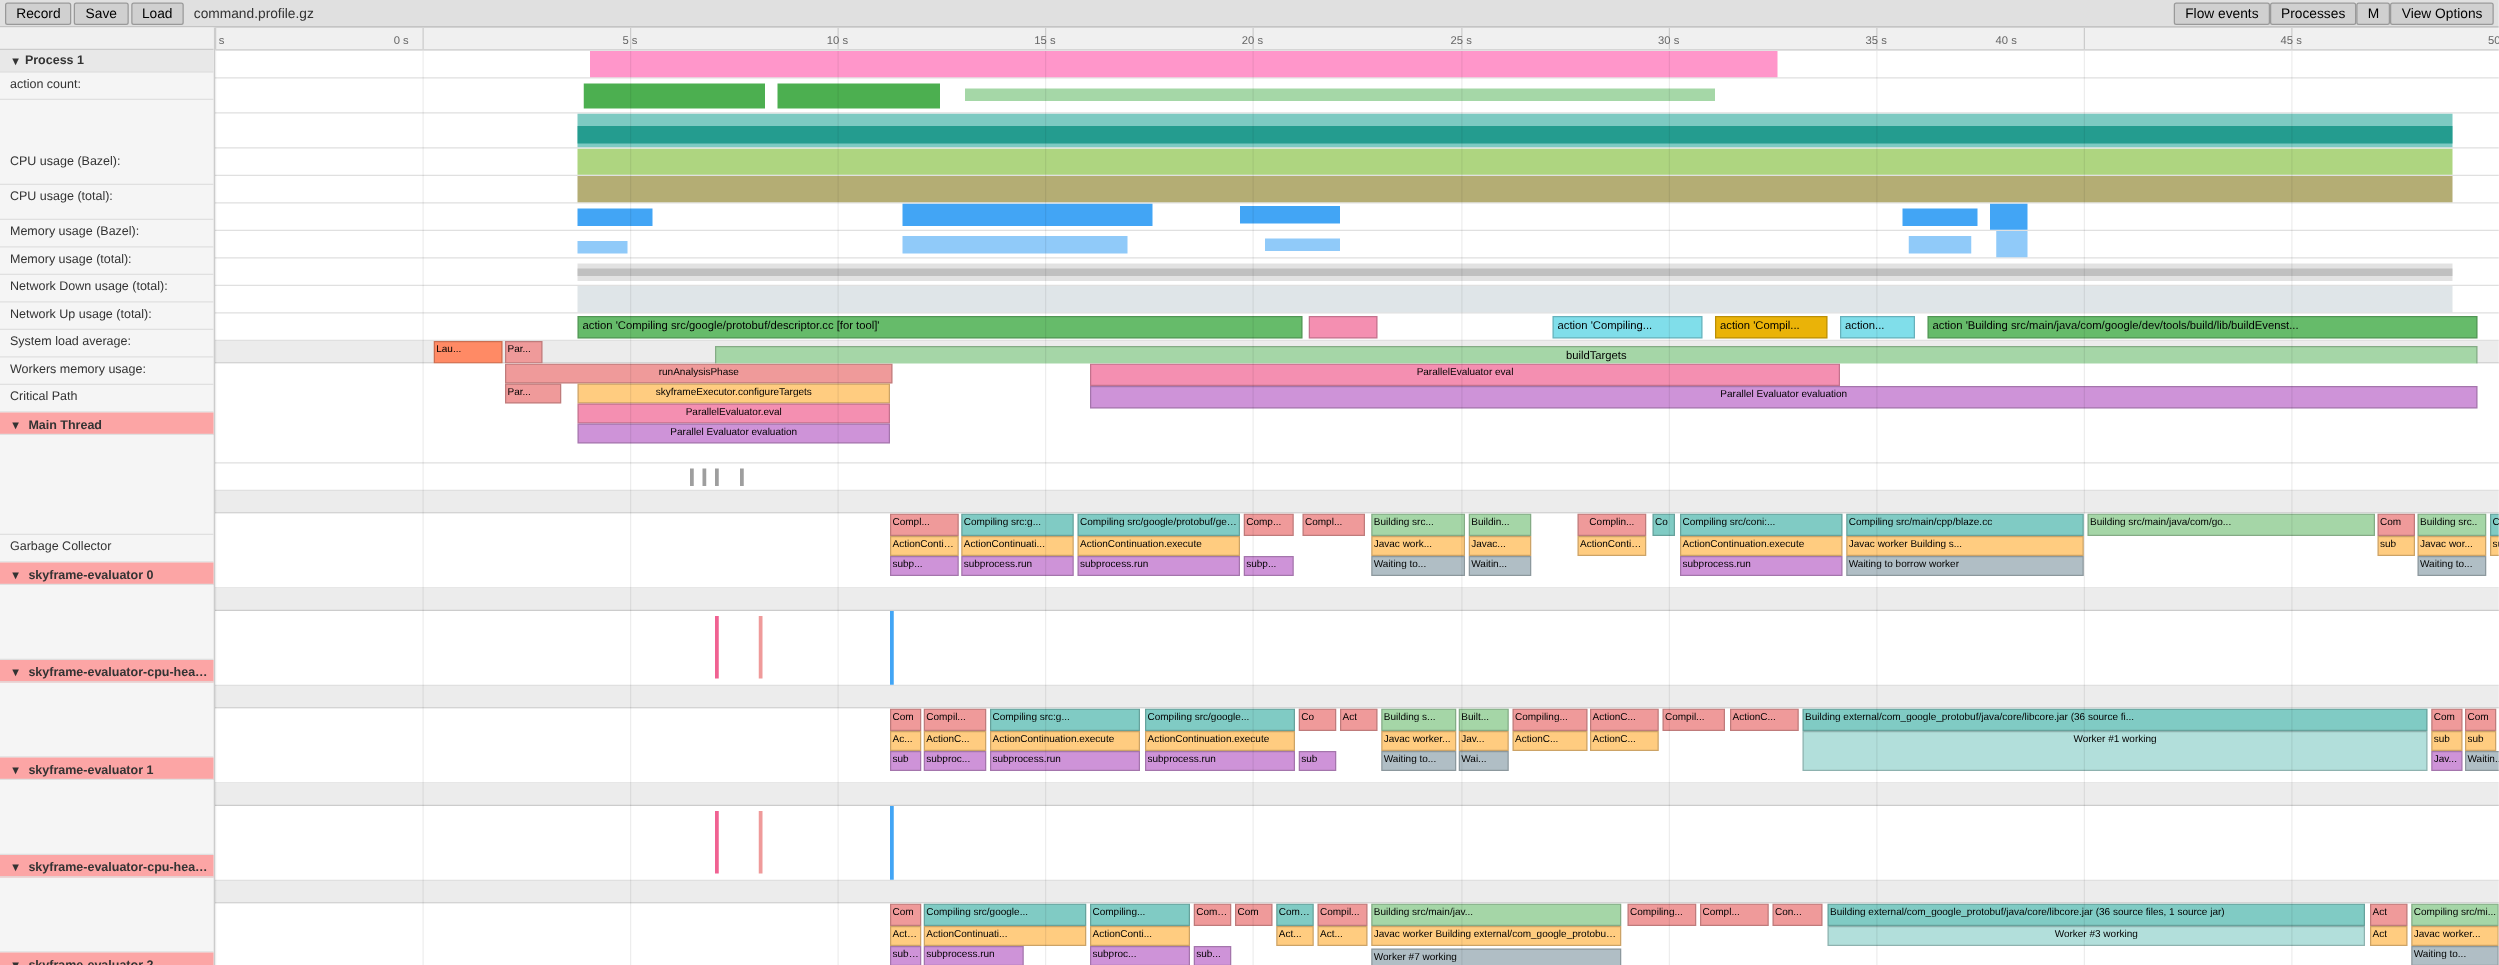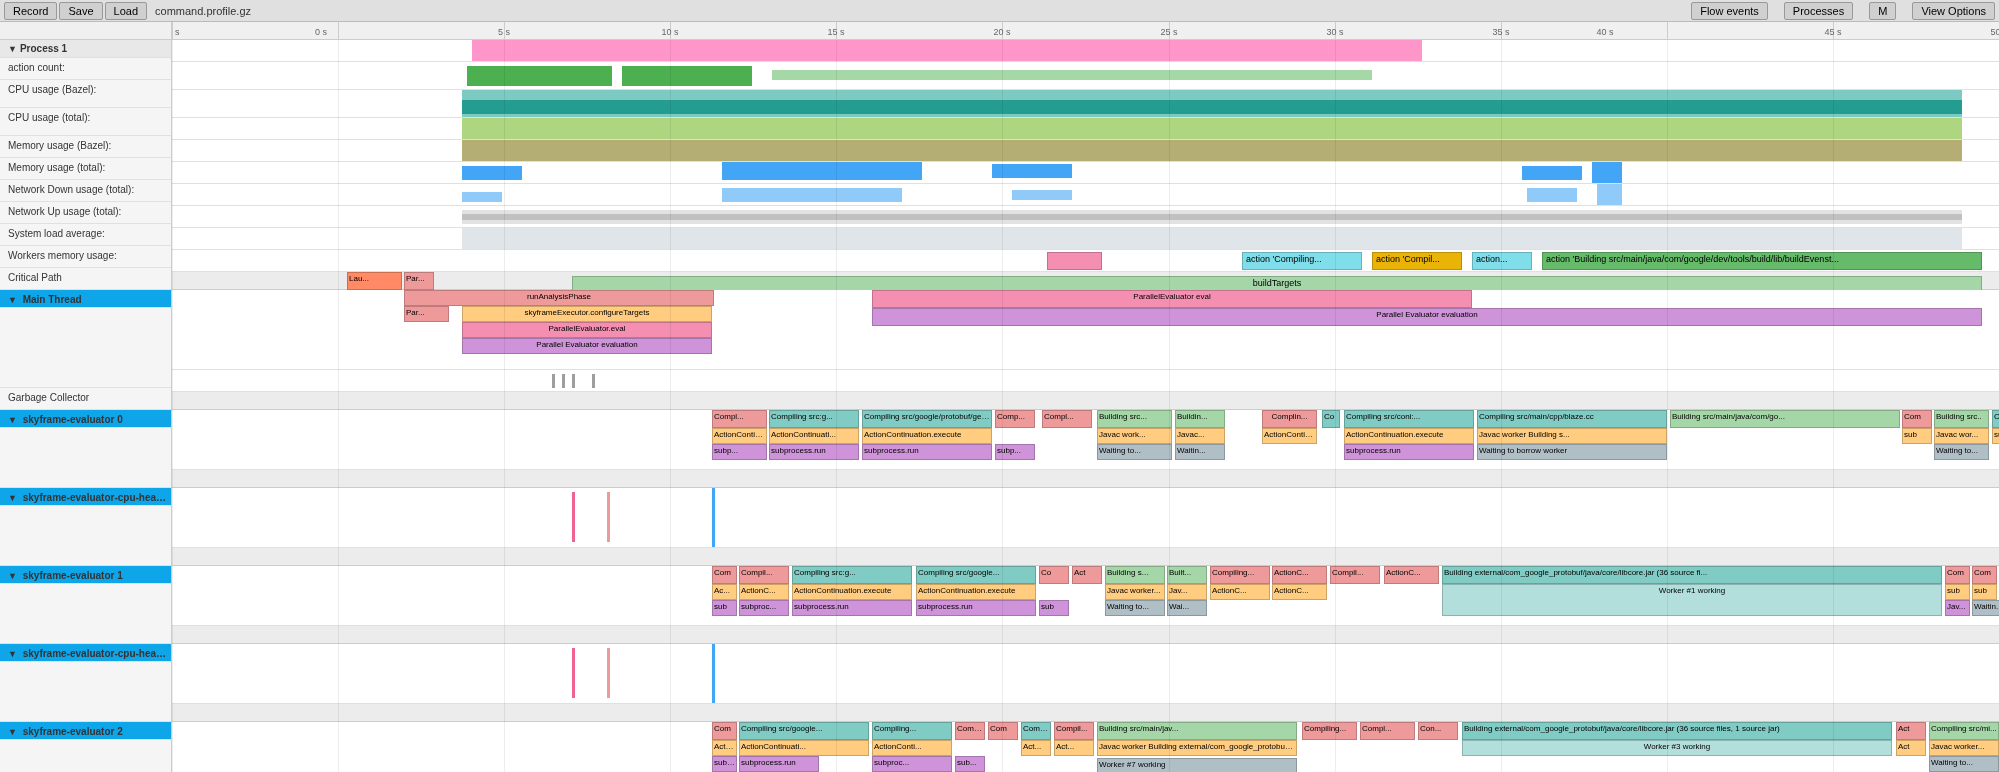--- a/index.html
+++ b/index.html
@@ -33,21 +33,21 @@
     }
     .toolbar-filename {
       margin-left: 6px;
       font-size: 11px;
       color: #333;
     }
     .toolbar-right {
       margin-left: auto;
       display: flex;
       align-items: center;
-      gap: 16px;
+      gap: 0;
       justify-content: center;
     }
     .toolbar-right .toolbar-btn { }
 
     
     #main {
       display: flex;
       height: calc(772px - 22px);
     }
 
@@ -73,21 +73,21 @@
       text-overflow: ellipsis;
     }
     .label-row.section-label {
       background: #e8e8e8;
       font-weight: bold;
       font-size: 10px;
       display: flex;
       align-items: center;
     }
     .label-row.thread-group {
-      background: #0ea5e9;
+      background: #fca5a5;
       font-weight: bold;
     }
     .triangle {
       display: inline-block;
       margin-right: 3px;
       font-size: 9px;
     }
 
     
     #timeline {
@@ -191,21 +191,21 @@
   <div id="labels">
 
     <div style="height:18px; border-bottom:1px solid #ccc; background:#f0f0f0;"></div>
 
     <div class="label-row section-label" style="height:18px;">
       <span class="triangle">▼</span>
       <span>Process 1</span>
     </div>
 
     <div class="label-row" style="height:22px;">action count:</div>
-    <div class="label-row" style="height:28px;">CPU usage (Bazel):</div>
+    <div class="label-row" style="height:28px;margin-top:40px;">CPU usage (Bazel):</div>
     <div class="label-row" style="height:28px;">CPU usage (total):</div>
     <div class="label-row" style="height:22px;">Memory usage (Bazel):</div>
     <div class="label-row" style="height:22px;">Memory usage (total):</div>
     <div class="label-row" style="height:22px;">Network Down usage (total):</div>
     <div class="label-row" style="height:22px;">Network Up usage (total):</div>
     <div class="label-row" style="height:22px;">System load average:</div>
     <div class="label-row" style="height:22px;">Workers memory usage:</div>
 
     <div class="label-row" style="height:22px;">Critical Path</div>
 
@@ -318,20 +318,21 @@
             <div style="position:absolute; left:290px; top:8px; width:1500px; height:6px; background:#9e9e9e; opacity:0.5;"></div>
             <div style="position:absolute; left:290px; top:4px; width:1500px; height:14px; background:#9e9e9e; opacity:0.3;"></div>
           </div>
 
           <div class="chart-row" style="height:22px; position:relative;">
             <div style="position:absolute; left:290px; top:0; width:1500px; height:22px; background:#b0bec5; opacity:0.4;"></div>
           </div>
 
           <div class="chart-row" style="height:22px; position:relative;">
 
+            <div class="block" style="left:290px; top:2px; width:580px; height:18px; background:#66bb6a; color:#000; font-size:9px; padding:1px 3px;">action 'Compiling src/google/protobuf/descriptor.cc [for tool]'</div>
 
             <div class="block" style="left:875px; top:2px; width:55px; height:18px; background:#f48fb1;"></div>
 
             <div class="block" style="left:1070px; top:2px; width:120px; height:18px; background:#80deea; color:#000; font-size:9px; padding:1px 3px;">action 'Compiling...</div>
             <div class="block" style="left:1200px; top:2px; width:90px; height:18px; background:#eab308; color:#000; font-size:9px; padding:1px 3px;">action 'Compil...</div>
             <div class="block" style="left:1300px; top:2px; width:60px; height:18px; background:#80deea; color:#000; font-size:9px; padding:1px 3px;">action...</div>
             <div class="block" style="left:1370px; top:2px; width:440px; height:18px; background:#66bb6a; color:#000; font-size:9px; padding:1px 3px;">action 'Building src/main/java/com/google/dev/tools/build/lib/buildEvenst...</div>
           </div>
 
           <div style="height:18px; background:#ececec; border-bottom:1px solid #ccc; position:relative;">

